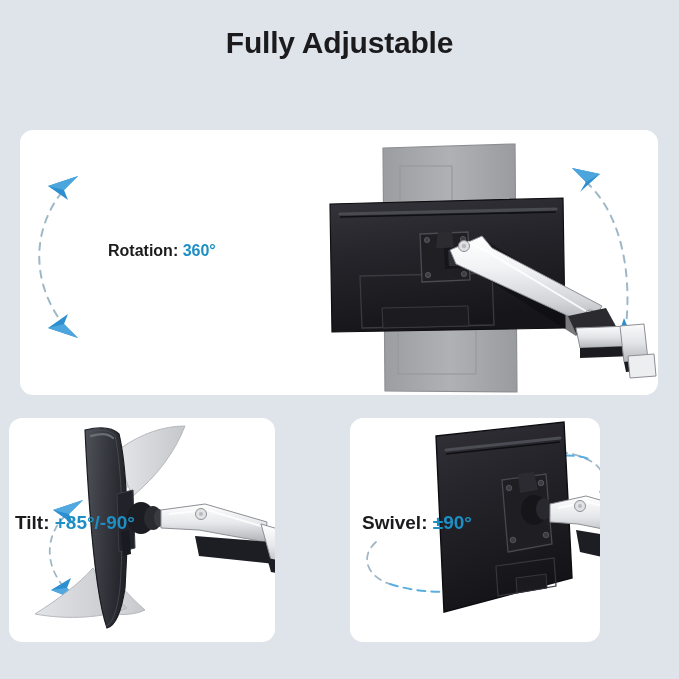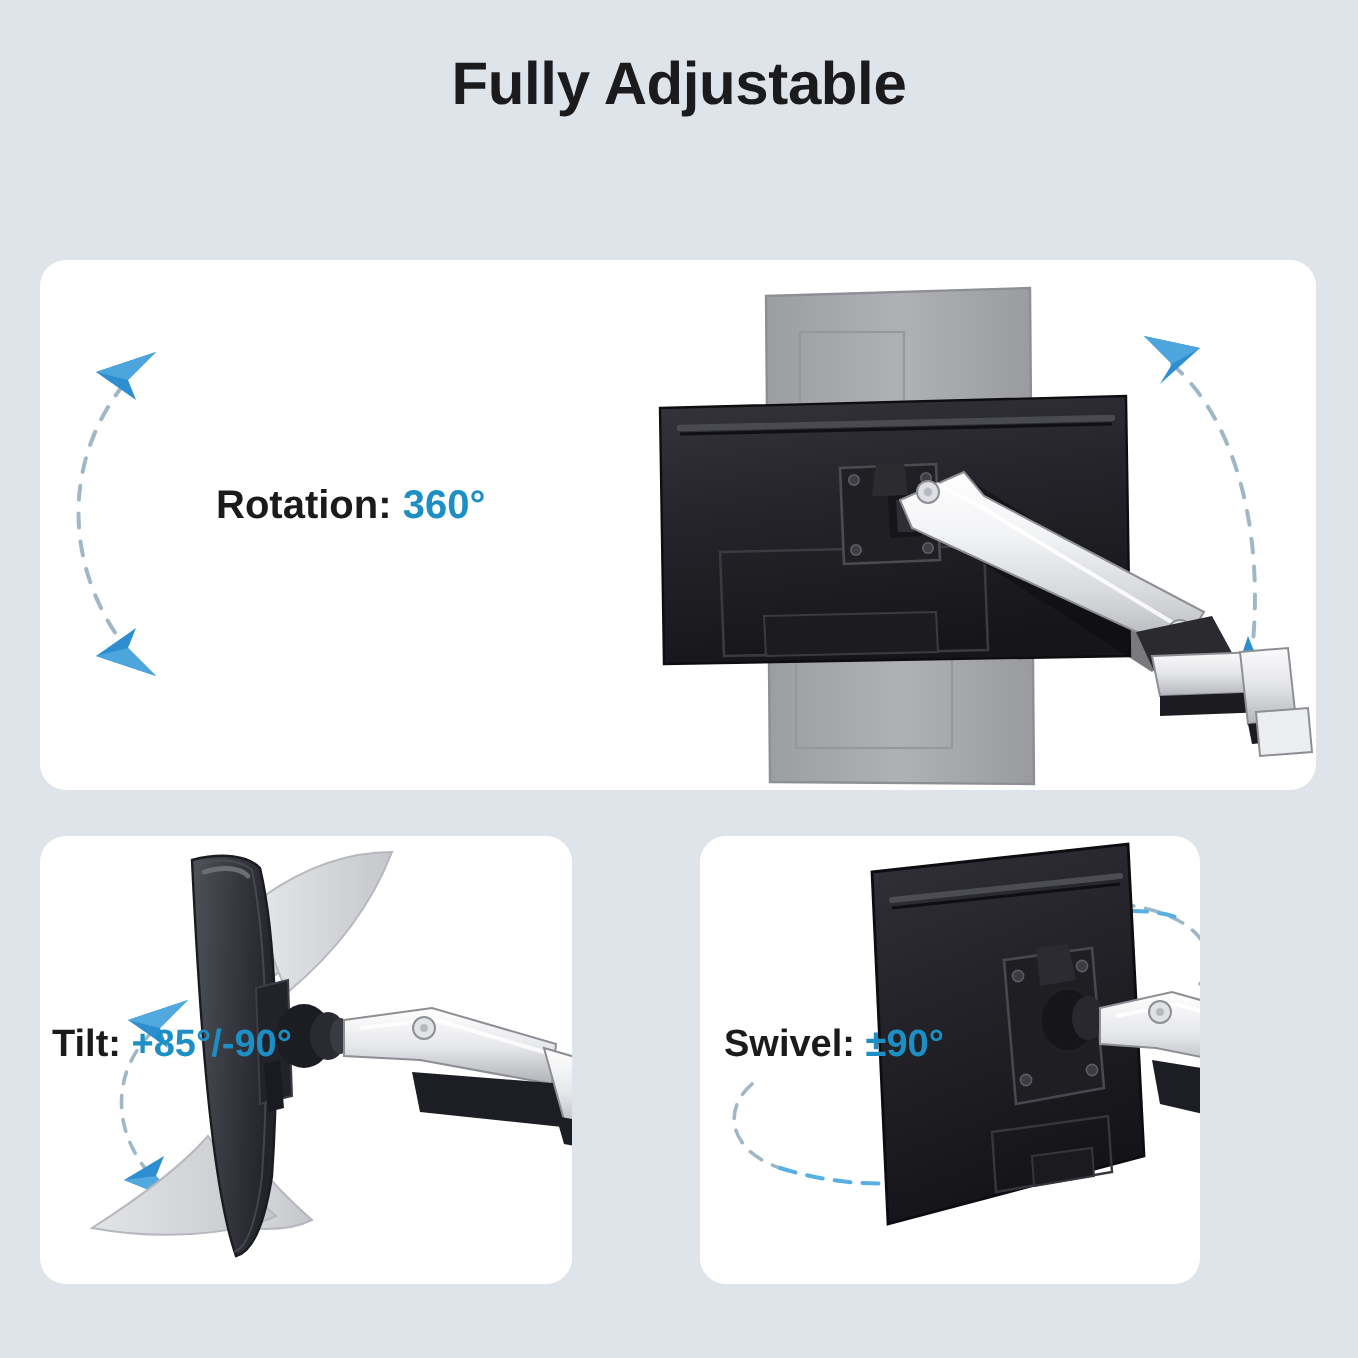--- a/index.html
+++ b/index.html
@@ -20,31 +20,31 @@
     font-size:30px;font-weight:bold;color:#1b1b1d;
     letter-spacing:-0.2px;
   }
 
   
   .panel{
     position:absolute;background:#ffffff;border-radius:13px;
     overflow:hidden;
   }
   #panel-rotation{left:20px;top:130px;width:638px;height:265px;}
-  #panel-tilt{left:20px;top:418px;width:266px;height:224px;}
+  #panel-tilt{left:9px;top:418px;width:266px;height:224px;}
   #panel-swivel{left:350px;top:418px;width:250px;height:224px;}
 
   
   .spec-label{
     position:absolute;
     font-size:20px;font-weight:bold;color:#1b1b1d;
     white-space:nowrap;
   }
   .spec-label .val{color:#1d8fc4;}
-  #label-rotation{left:108px;top:252px;font-size:20px;}
+  #label-rotation{left:108px;top:252px;font-size:16px;}
 
   
   .art{position:absolute;left:0;top:0;}
 
   
   .panel::after{content:"";position:absolute;inset:0;pointer-events:none;}
 </style>
 </head>
 <body style="background: rgb(223, 227, 234);">
 

